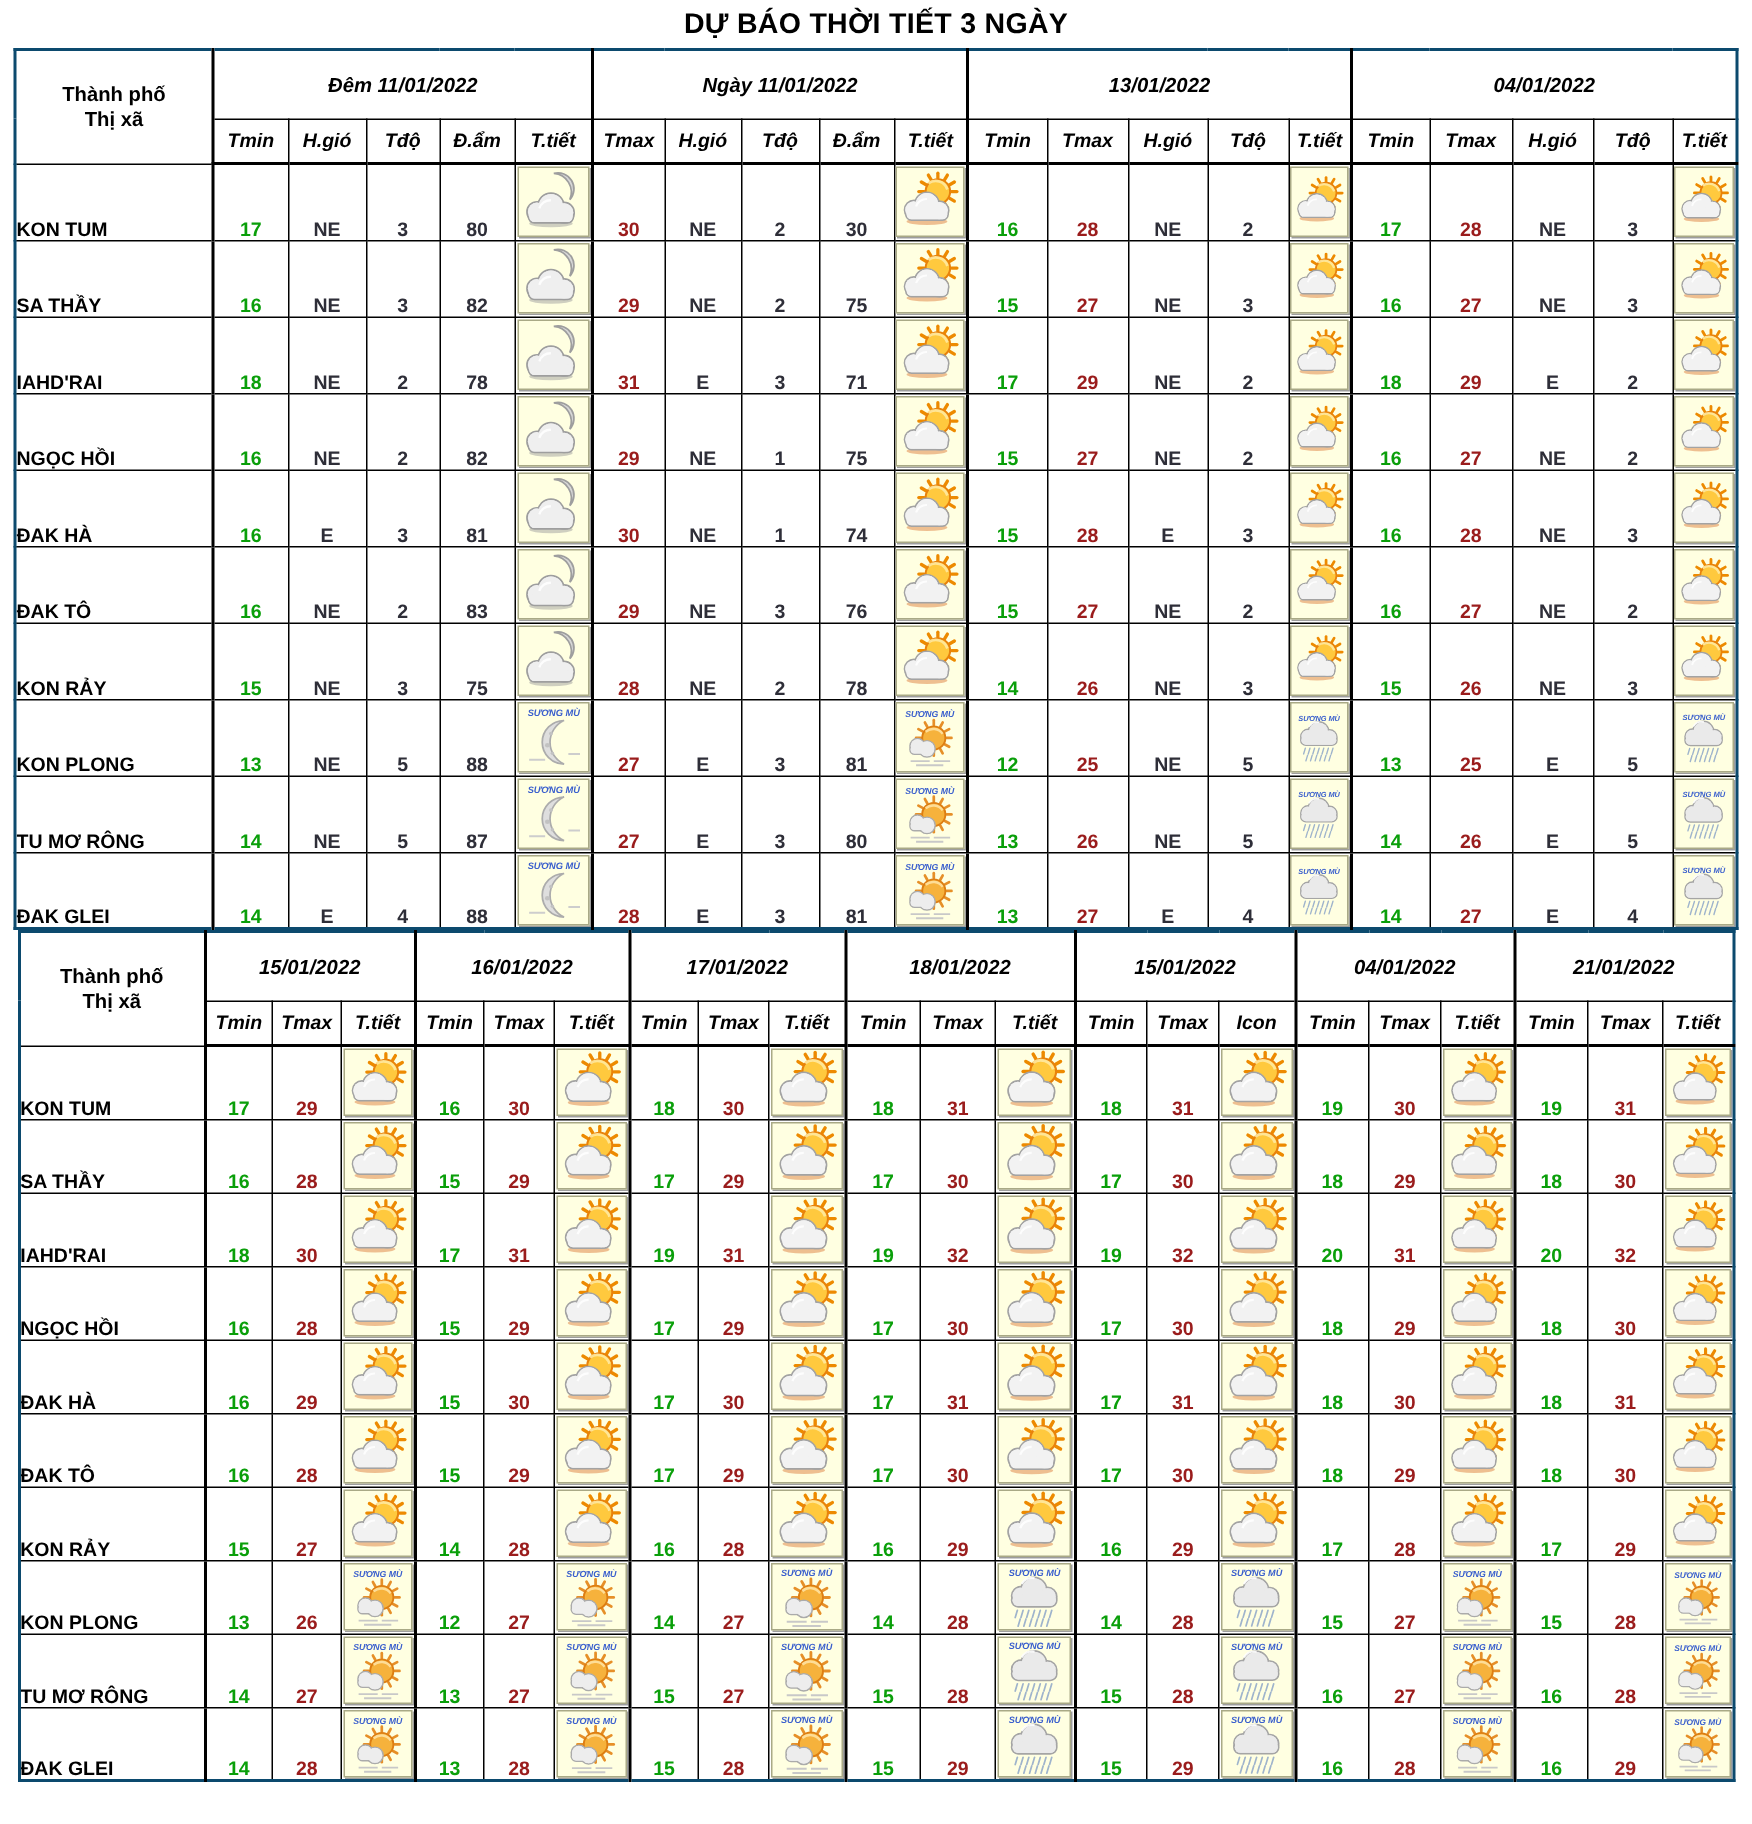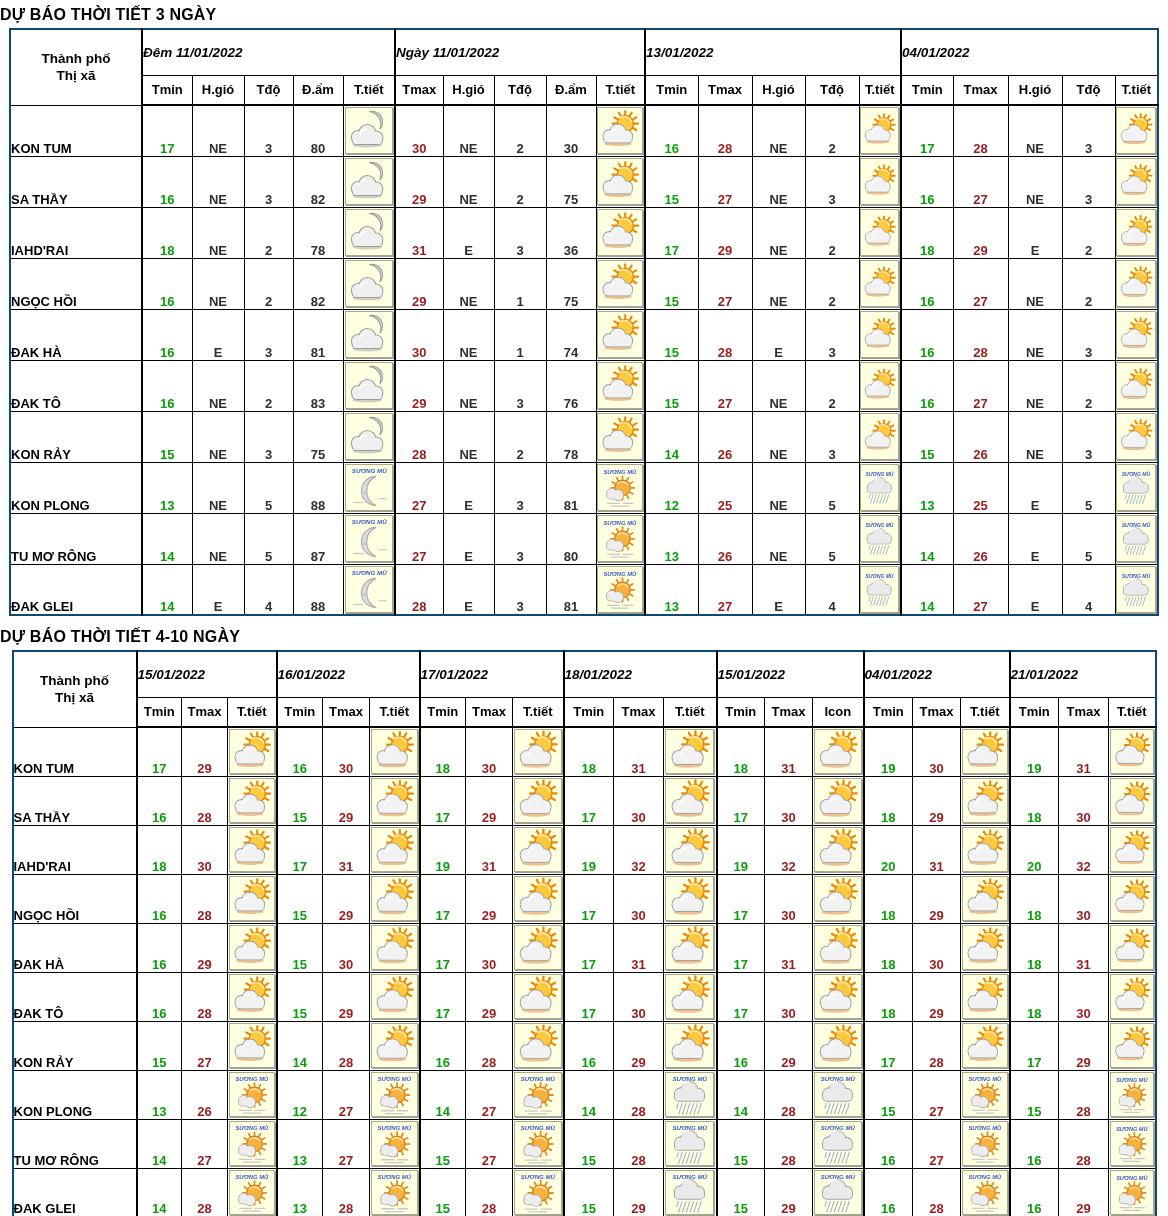--- a/index.html
+++ b/index.html
@@ -1,28 +1,28 @@
 <!DOCTYPE html>
 <html><head>
 <meta charset="utf-8">
 <style>
   html,body{margin:0;padding:0;background:#ffffff;}
   body{width:1168px;height:1216px;overflow:hidden;font-family:"Liberation Sans","DejaVu Sans",sans-serif;color:#000;}
   .page{width:1168px;padding-top:4px;box-sizing:border-box;}
-  .tbl-title{font-weight:bold;font-size:16px;letter-spacing:.2px;margin:2px 0 4px;}
+  .tbl-title{text-align:center;font-weight:bold;font-size:19px;letter-spacing:.2px;margin:2px 0 4px;}
   section + section .tbl-title{margin-top:12px;}
   table.ftable{border-collapse:collapse;table-layout:fixed;margin:0 auto;border:2px solid #0c4a6e;}
   .ftable th,.ftable td{border:1px solid #000;overflow:hidden;padding:0;}
   .ftable .g-start{border-left:2px solid #000;}
   .group-row{height:46px;}
   .sub-row{height:30px;}
   .sub-row th{border-bottom:2px solid #000;}
   .corner-cell{font-weight:bold;font-size:13.5px;line-height:1.3;vertical-align:middle;text-align:center;border-right:2px solid #000;}
-  .group-cell{font-weight:bold;font-style:italic;font-size:13.5px;vertical-align:middle;text-align:left;}
-  .sub-cell{font-weight:bold;font-size:13px;vertical-align:middle;text-align:center;}
+  .group-cell{font-weight:bold;font-style:italic;font-size:13.5px;vertical-align:middle;text-align:center;}
+  .sub-cell{font-weight:bold;font-style:italic;font-size:13px;vertical-align:middle;text-align:center;}
   .t1 tbody tr{height:51px;}
   .t2 tbody tr{height:49px;}
   .name-cell{font-weight:bold;font-size:13px;text-align:left;vertical-align:bottom;padding:0 2px 8px 5px;white-space:nowrap;}
   .val-cell{font-weight:bold;font-size:13px;text-align:center;vertical-align:bottom;padding-bottom:8px;color:#2E2E38;}
   .v-tmin{color:#0A9F0A;}
   .v-tmax{color:#9A1C1C;}
   .icon-cell{text-align:center;vertical-align:middle;padding:0;line-height:0;}
   .wicon{display:inline-block;box-sizing:border-box;width:96%;background:#FFFFE1;border:1px solid #A9A986;box-shadow:1px 1px 0 rgba(60,60,60,.5);}
   .t1 .wicon{height:47px;}
   .t2 .wicon{height:45px;}
@@ -296,21 +296,21 @@
             <td class="val-cell v-tmin g-start">18</td>
             <td class="val-cell v-wind">NE</td>
             <td class="val-cell v-speed">2</td>
             <td class="val-cell v-humidity">78</td>
             <td class="icon-cell"><span class="wicon"><svg viewBox="0 0 48 45" aria-hidden="true">
                   <use href="#moon-cloud"></use>
                 </svg></span></td>
             <td class="val-cell v-tmax g-start">31</td>
             <td class="val-cell v-wind">E</td>
             <td class="val-cell v-speed">3</td>
-            <td class="val-cell v-humidity">36</td>
+            <td class="val-cell v-humidity">71</td>
             <td class="icon-cell"><span class="wicon"><svg viewBox="0 0 48 45" aria-hidden="true">
                   <use href="#sun-cloud"></use>
                 </svg></span></td>
             <td class="val-cell v-tmin g-start">17</td>
             <td class="val-cell v-tmax">29</td>
             <td class="val-cell v-wind">NE</td>
             <td class="val-cell v-speed">2</td>
             <td class="icon-cell"><span class="wicon"><svg viewBox="0 0 48 45" aria-hidden="true">
                   <use href="#sun-cloud"></use>
                 </svg></span></td>
@@ -537,21 +537,20 @@
             <td class="val-cell v-speed">4</td>
             <td class="icon-cell"><span class="wicon"><svg viewBox="0 0 48 45" aria-hidden="true">
                   <use href="#fog-rain"></use>
                 </svg></span></td>
           </tr>
         </tbody>
       </table>
   </section>
 
   <section>
-    <div class="tbl-title">DỰ BÁO THỜI TIẾT 4-10 NGÀY</div>
     <table id="t2" class="ftable t2">
         <colgroup>
           <col style="width: 124px;">
           <col style="width: 45px;">
           <col style="width: 46px;">
           <col style="width: 49px;">
           <col style="width: 46px;">
           <col style="width: 47px;">
           <col style="width: 50px;">
           <col style="width: 46px;">

